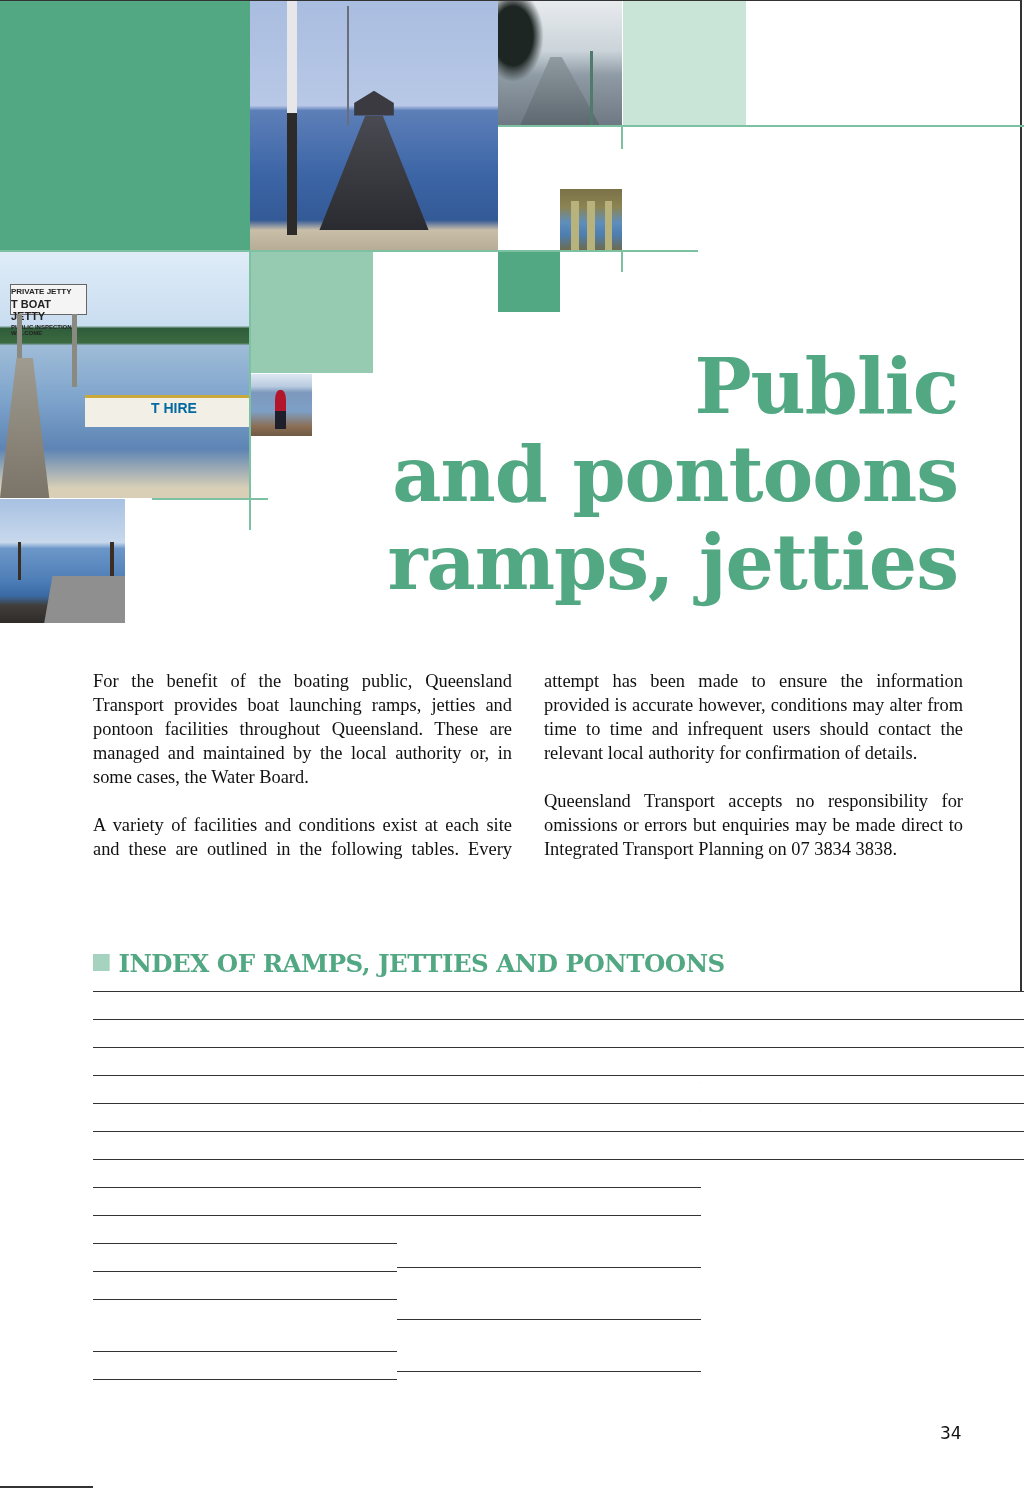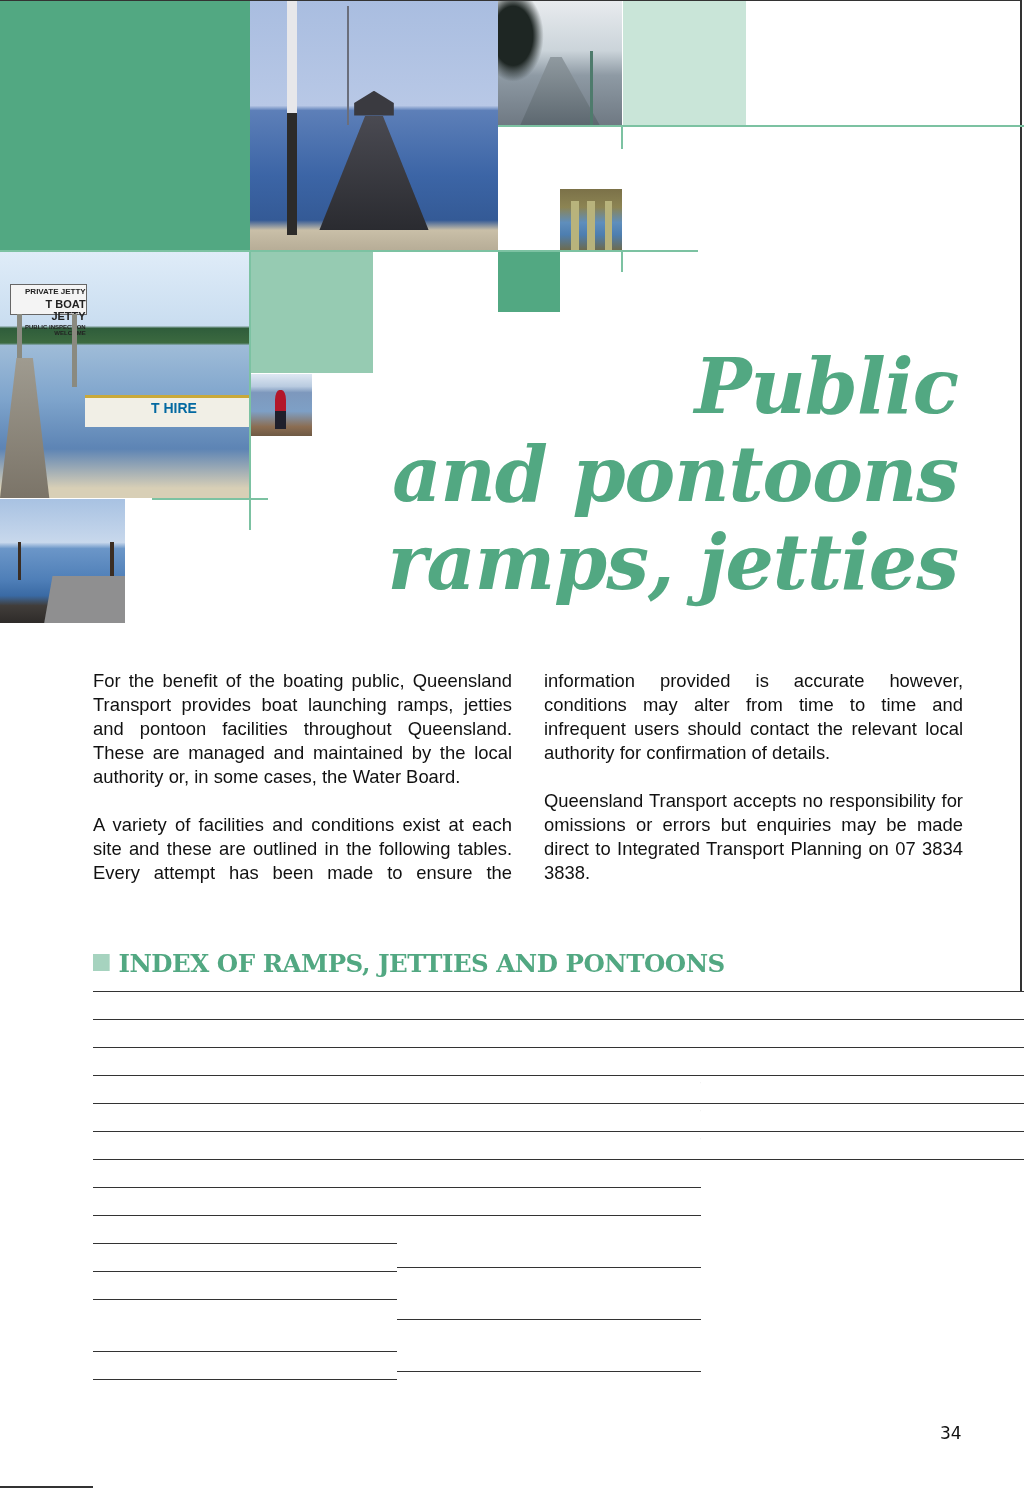--- a/index.html
+++ b/index.html
@@ -27,21 +27,21 @@
   .ph-jetty2 { background: linear-gradient(180deg, #e8ebee 0%, #cbd4da 40%, #8e9aa4 60%, #6f7983 100%); }
   .ph-jetty2 .palm { position:absolute; left:0; top:0; width:40%; height:70%; background: radial-gradient(ellipse at 30% 40%, #1e2623 0 40%, transparent 62%); }
   .ph-jetty2 .walk { position:absolute; left:18%; top:45%; width:64%; height:55%; background: linear-gradient(180deg,#909aa0,#5d6870); clip-path: polygon(38% 0,52% 0,100% 100%,0 100%); }
   .ph-jetty2 .rail { position:absolute; left:50%; top:40%; width:50%; height:60%; background: linear-gradient(90deg, transparent 0 48%, #4e7b6c 48% 54%, transparent 54%); }
 
   .ph-under { background: linear-gradient(180deg, #7b7148 0%, #8c8453 30%, #5f8ebc 55%, #4d7eb0 75%, #6d6b4e 100%); }
   .ph-under .leg { position:absolute; top:20%; width:12%; height:80%; background:#b8b37c; }
 
   .ph-boats { background: linear-gradient(180deg, #dfecf8 0%, #c9ddf0 30%, #2f5d3b 31%, #3c6a40 37%, #9fbcd8 38%, #7ea4cc 60%, #5d84b4 80%, #d8cfb6 96%); }
   .ph-boats .sign { position:absolute; left:4%; top:13%; width:30%; height:12%; background:#f4f4f4; border:1px solid #666; }
-  .ph-boats .sign span { display:block; text-align:right; font: bold 8px "Liberation Sans", sans-serif; color:#222; margin-top:2px; }
+  .ph-boats .sign span { display:block; text-align:left; font: bold 8px "Liberation Sans", sans-serif; color:#222; margin-top:2px; }
   .ph-boats .sign .big { font-size: 11px; }
   .ph-boats .post { position:absolute; top:25%; width:2%; height:30%; background:#8a8a80; }
   .ph-boats .jetty { position:absolute; left:0; top:43%; width:44%; height:57%; background: linear-gradient(180deg,#9f9b90,#7b7468); clip-path: polygon(15% 0,30% 0,45% 100%,0 100%); }
   .ph-boats .boat { position:absolute; background:#f1efe6; border-top:3px solid #c9a93a; }
   .ph-boats .boat span { font: bold 14px "Liberation Sans", sans-serif; color:#0369a1; position:absolute; left:30%; top:2px;margin-left:17px; }
 
   .ph-woman { background: linear-gradient(180deg, #dfe8f3 0%, #b9cbe0 20%, #7d98bd 30%, #7ea0c6 60%, #8b6d52 85%, #6f5a44 100%); }
   .ph-woman .fig { position:absolute; left:40%; top:25%; width:18%; height:40%; background:#b3162a; border-radius: 40% 40% 0 0; }
   .ph-woman .skirt { position:absolute; left:40%; top:60%; width:18%; height:28%; background:#1f1f2b; }
 
@@ -49,27 +49,27 @@
   .ph-ramp .slab { position:absolute; left:35%; top:62%; width:70%; height:40%; background:#8f8f90; clip-path: polygon(10% 0,100% 0,100% 100%,0 100%); }
   .ph-ramp .stake { position:absolute; top:35%; width:3%; height:30%; background:#3b2d22; }
 
   
   .title {
     position: absolute; right: 62px; top: 342px; width: 620px;
     text-align: right; color: #52a882;
     font-family: "DejaVu Serif", "Liberation Serif", serif; font-weight: bold;
     font-size: 76px; line-height: 88px; letter-spacing: -1px;
   }
-  .title div { white-space: nowrap; font-style: italic; }
+  .title div { white-space: nowrap; }
 
   
   .intro {
     position: absolute; top: 668px; left: 93px; width: 870px;
     column-count: 2; column-gap: 32px;
-    font-family: Liberation Sans, sans-serif; font-size: 18.4px; line-height: 24px;
+    font-family: Liberation Serif, serif; font-size: 18.4px; line-height: 24px;
     color: #111; text-align: justify;
   }
   .intro p { margin: 0 0 24px 0; }
 
   .index-heading {
     position: absolute; left: 93px; top: 948px;
     font-family: "DejaVu Serif", "Liberation Serif", serif; font-weight: bold;
     font-size: 25px; color: #52a882; letter-spacing: -0.5px; white-space: nowrap;
     transform: scaleX(0.98); transform-origin: left center;
   }

